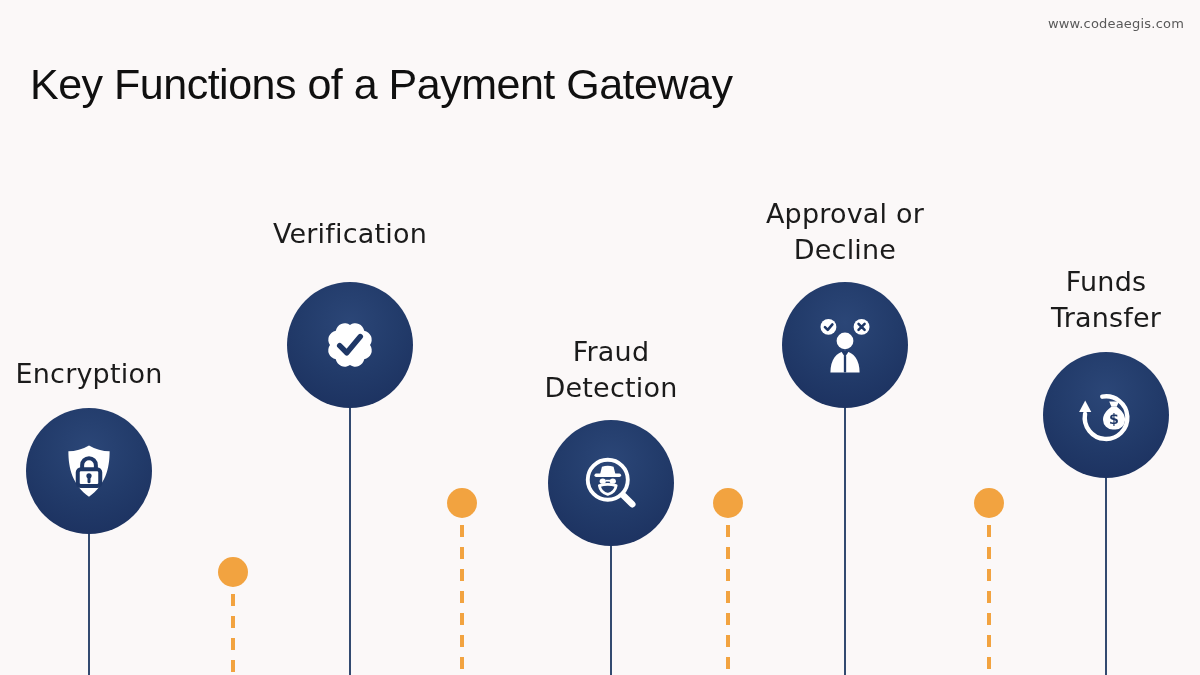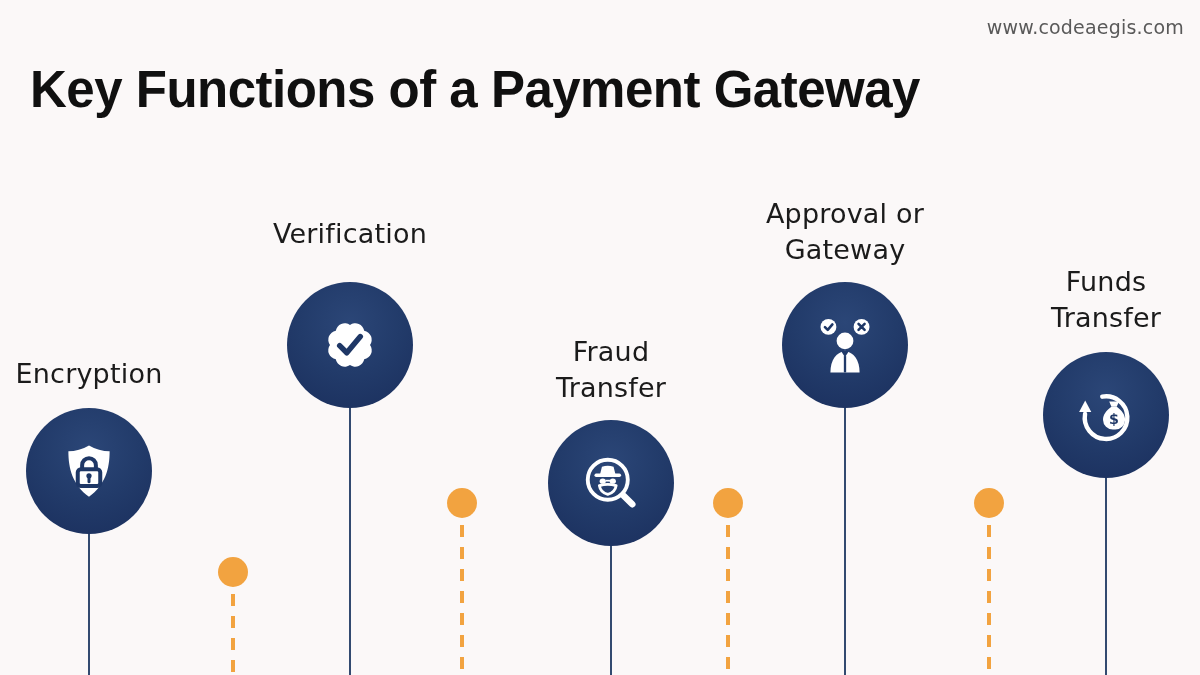--- a/index.html
+++ b/index.html
@@ -15,27 +15,27 @@
   *{margin:0;padding:0;box-sizing:border-box;}
   html,body{width:1200px;height:675px;}
   body{
     position:relative;
     background:var(--background);
     font-family:"DejaVu Sans","Liberation Sans",sans-serif;
     overflow:hidden;
   }
   .site-url{
     position:absolute;top:16px;right:16px;
-    font-size:19px;color:var(--url-color);
+    font-size:13px;color:var(--url-color);
     letter-spacing:.2px;
   }
   .page-title{
     position:absolute;left:30px;top:60px;
     font-family:"Liberation Sans","DejaVu Sans",sans-serif;
-    font-weight:700;font-size:51px;letter-spacing:-.5px;
+    font-weight:400;font-size:43px;letter-spacing:-.5px;
     color:var(--title-color);
   }
   .item{position:absolute;width:0;height:0;}
   .item-label{
     position:absolute;width:300px;
     text-align:center;
     font-size:27px;line-height:36px;font-weight:500;
     color:var(--label-color);letter-spacing:.2px;
     white-space:pre-line;
   }
@@ -115,39 +115,39 @@
   <div class="circle">
     <svg width="62" height="62" viewBox="0 0 48 48">
       <path d="M39.5 24 A7 7 0 0 1 35 35 A7 7 0 0 1 24 39.5 A7 7 0 0 1 13 35 A7 7 0 0 1 8.5 24 A7 7 0 0 1 13 13 A7 7 0 0 1 24 8.5 A7 7 0 0 1 35 13 A7 7 0 0 1 39.5 24 Z" fill="#ffffff"></path>
       <path d="M16 24.5 L21.5 30 L32 17.5" fill="none" stroke="#1e3766" stroke-width="4.2" stroke-linecap="round" stroke-linejoin="round"></path>
     </svg>
   </div>
 </div>
 
 <div class="item item-3">
   <div class="item-label">Fraud
-Transfer</div>
+Detection</div>
   <div class="stem"></div>
   <div class="circle">
     <svg width="62" height="62" viewBox="0 0 48 48">
       <circle cx="21.5" cy="21.5" r="15.5" fill="none" stroke="#ffffff" stroke-width="3"></circle>
       <path d="M15.5 17.5 L17 11.5 Q21.5 9.8 26 11.5 L27.5 17.5 Z" fill="#ffffff"></path>
       <line x1="12.5" y1="18" x2="30.5" y2="18" stroke="#ffffff" stroke-width="2.6" stroke-linecap="round"></line>
       <ellipse cx="17.6" cy="22.6" rx="2.4" ry="2" fill="#ffffff"></ellipse>
       <ellipse cx="25.4" cy="22.6" rx="2.4" ry="2" fill="#ffffff"></ellipse>
       <line x1="19.8" y1="22.2" x2="23.2" y2="22.2" stroke="#ffffff" stroke-width="1.4"></line>
       <path d="M15 26 C19 24.8 24 24.8 28 26 C27.5 29.4 25.4 31.8 21.5 32.8 C17.6 31.8 15.5 29.4 15 26 Z" fill="none" stroke="#ffffff" stroke-width="2.2" stroke-linejoin="round"></path>
       <line x1="34" y1="34" x2="40.5" y2="40.5" stroke="#ffffff" stroke-width="5" stroke-linecap="round"></line>
     </svg>
   </div>
 </div>
 
 <div class="item item-4">
   <div class="item-label">Approval or
-Gateway</div>
+Decline</div>
   <div class="stem"></div>
   <div class="circle">
     <svg width="56" height="56" viewBox="0 0 48 48">
       <circle cx="9.8" cy="8.5" r="6.8" fill="#ffffff"></circle>
       <path d="M6.8 8.6 L9.2 11 L13.2 6.4" fill="none" stroke="#1e3766" stroke-width="2.2" stroke-linecap="round" stroke-linejoin="round"></path>
       <circle cx="38.2" cy="8.5" r="6.8" fill="#ffffff"></circle>
       <path d="M35.6 5.9 L40.8 11.1 M40.8 5.9 L35.6 11.1" stroke="#1e3766" stroke-width="2.2" stroke-linecap="round"></path>
       <circle cx="24" cy="20.5" r="7.2" fill="#ffffff"></circle>
       <path d="M11.5 47.5 C11.5 37 16.5 30.5 24 29 C31.5 30.5 36.5 37 36.5 47.5 Z" fill="#ffffff"></path>
       <path d="M20.5 28.9 L27.5 28.9 L24 34.5 Z" fill="#203a69"></path>

